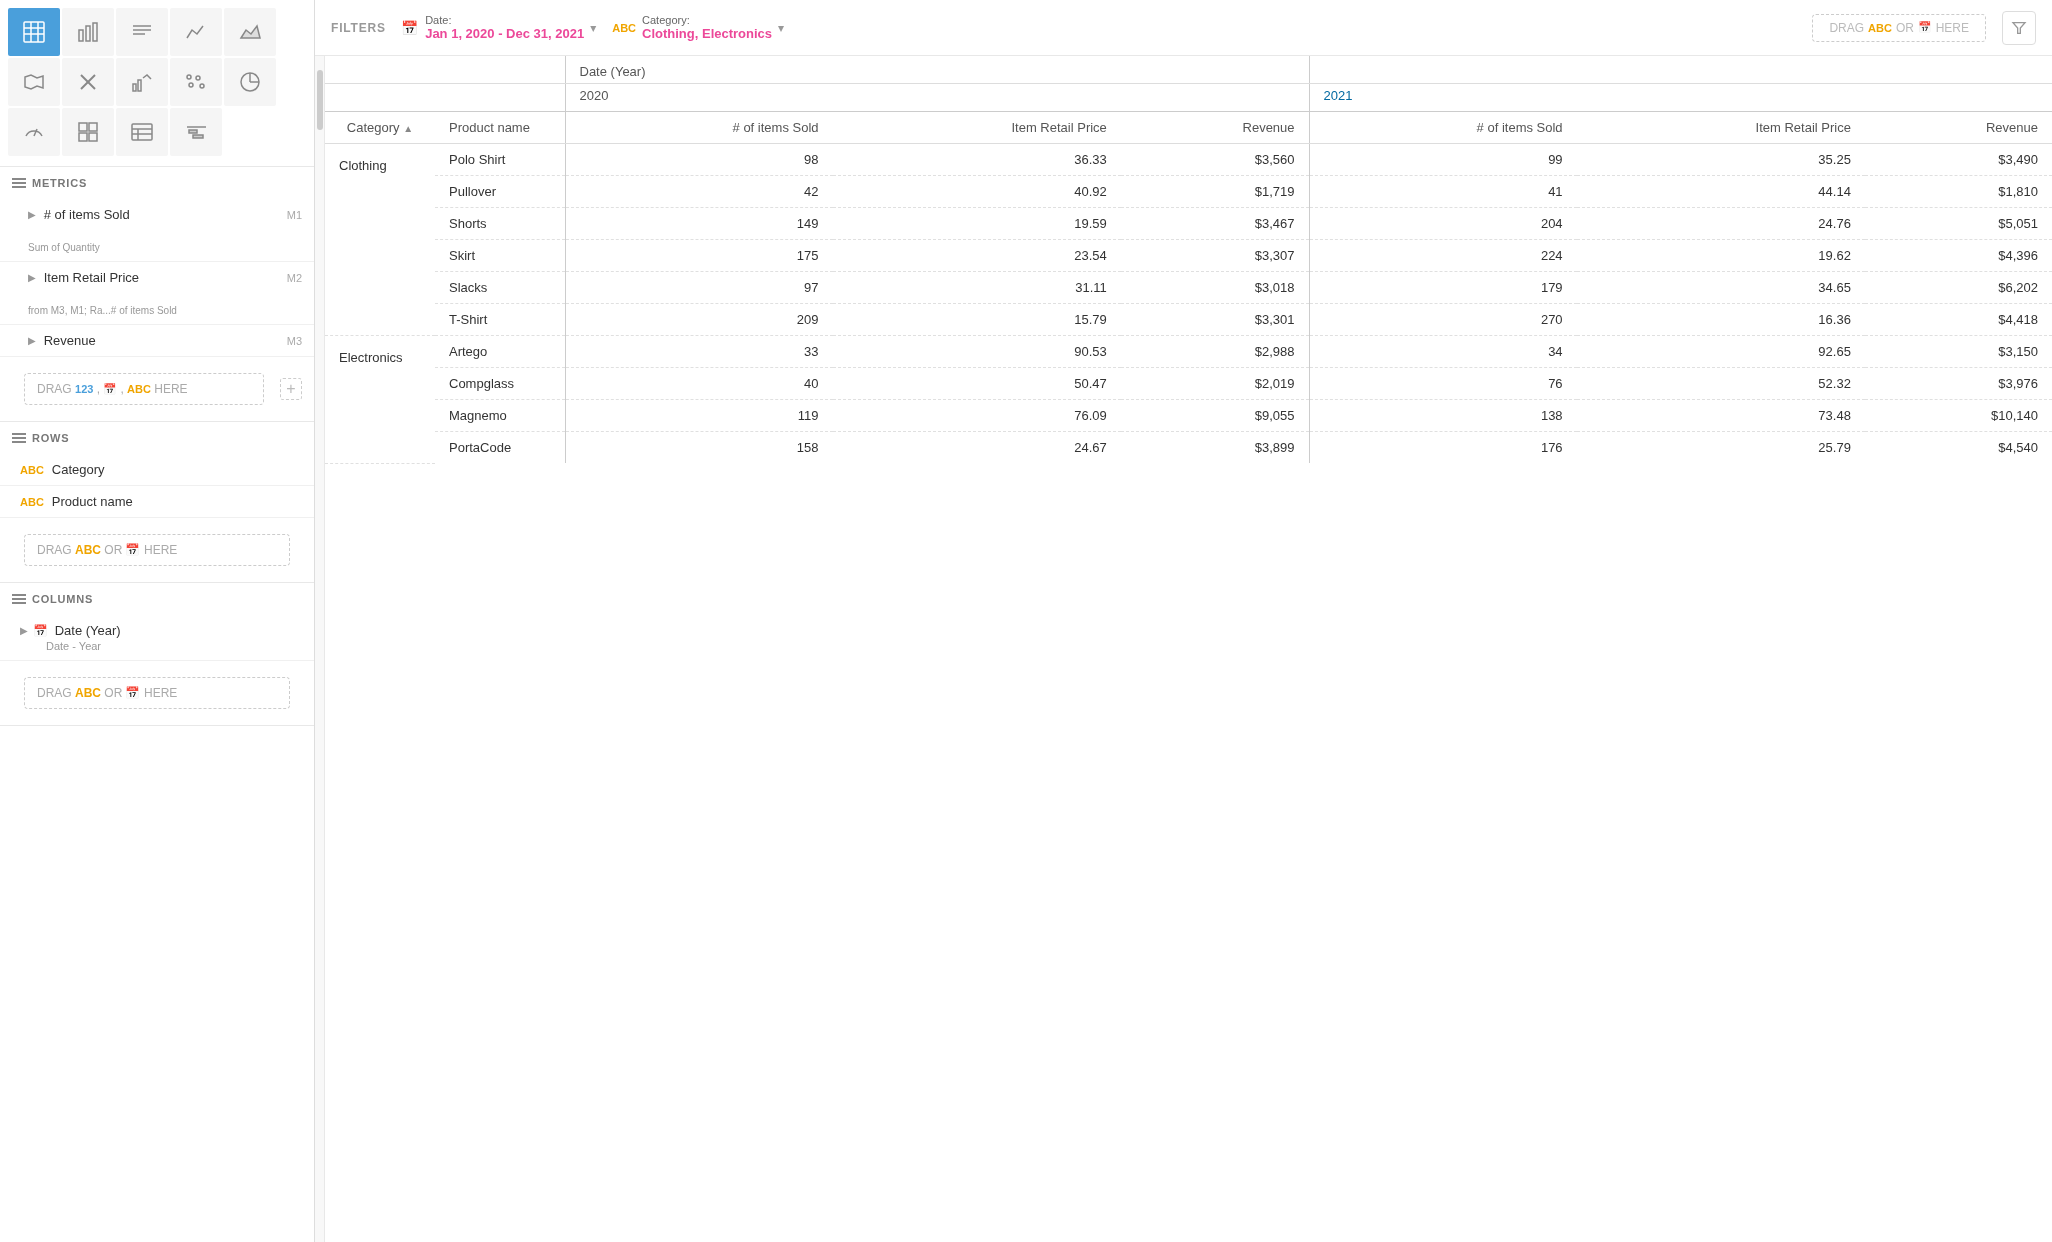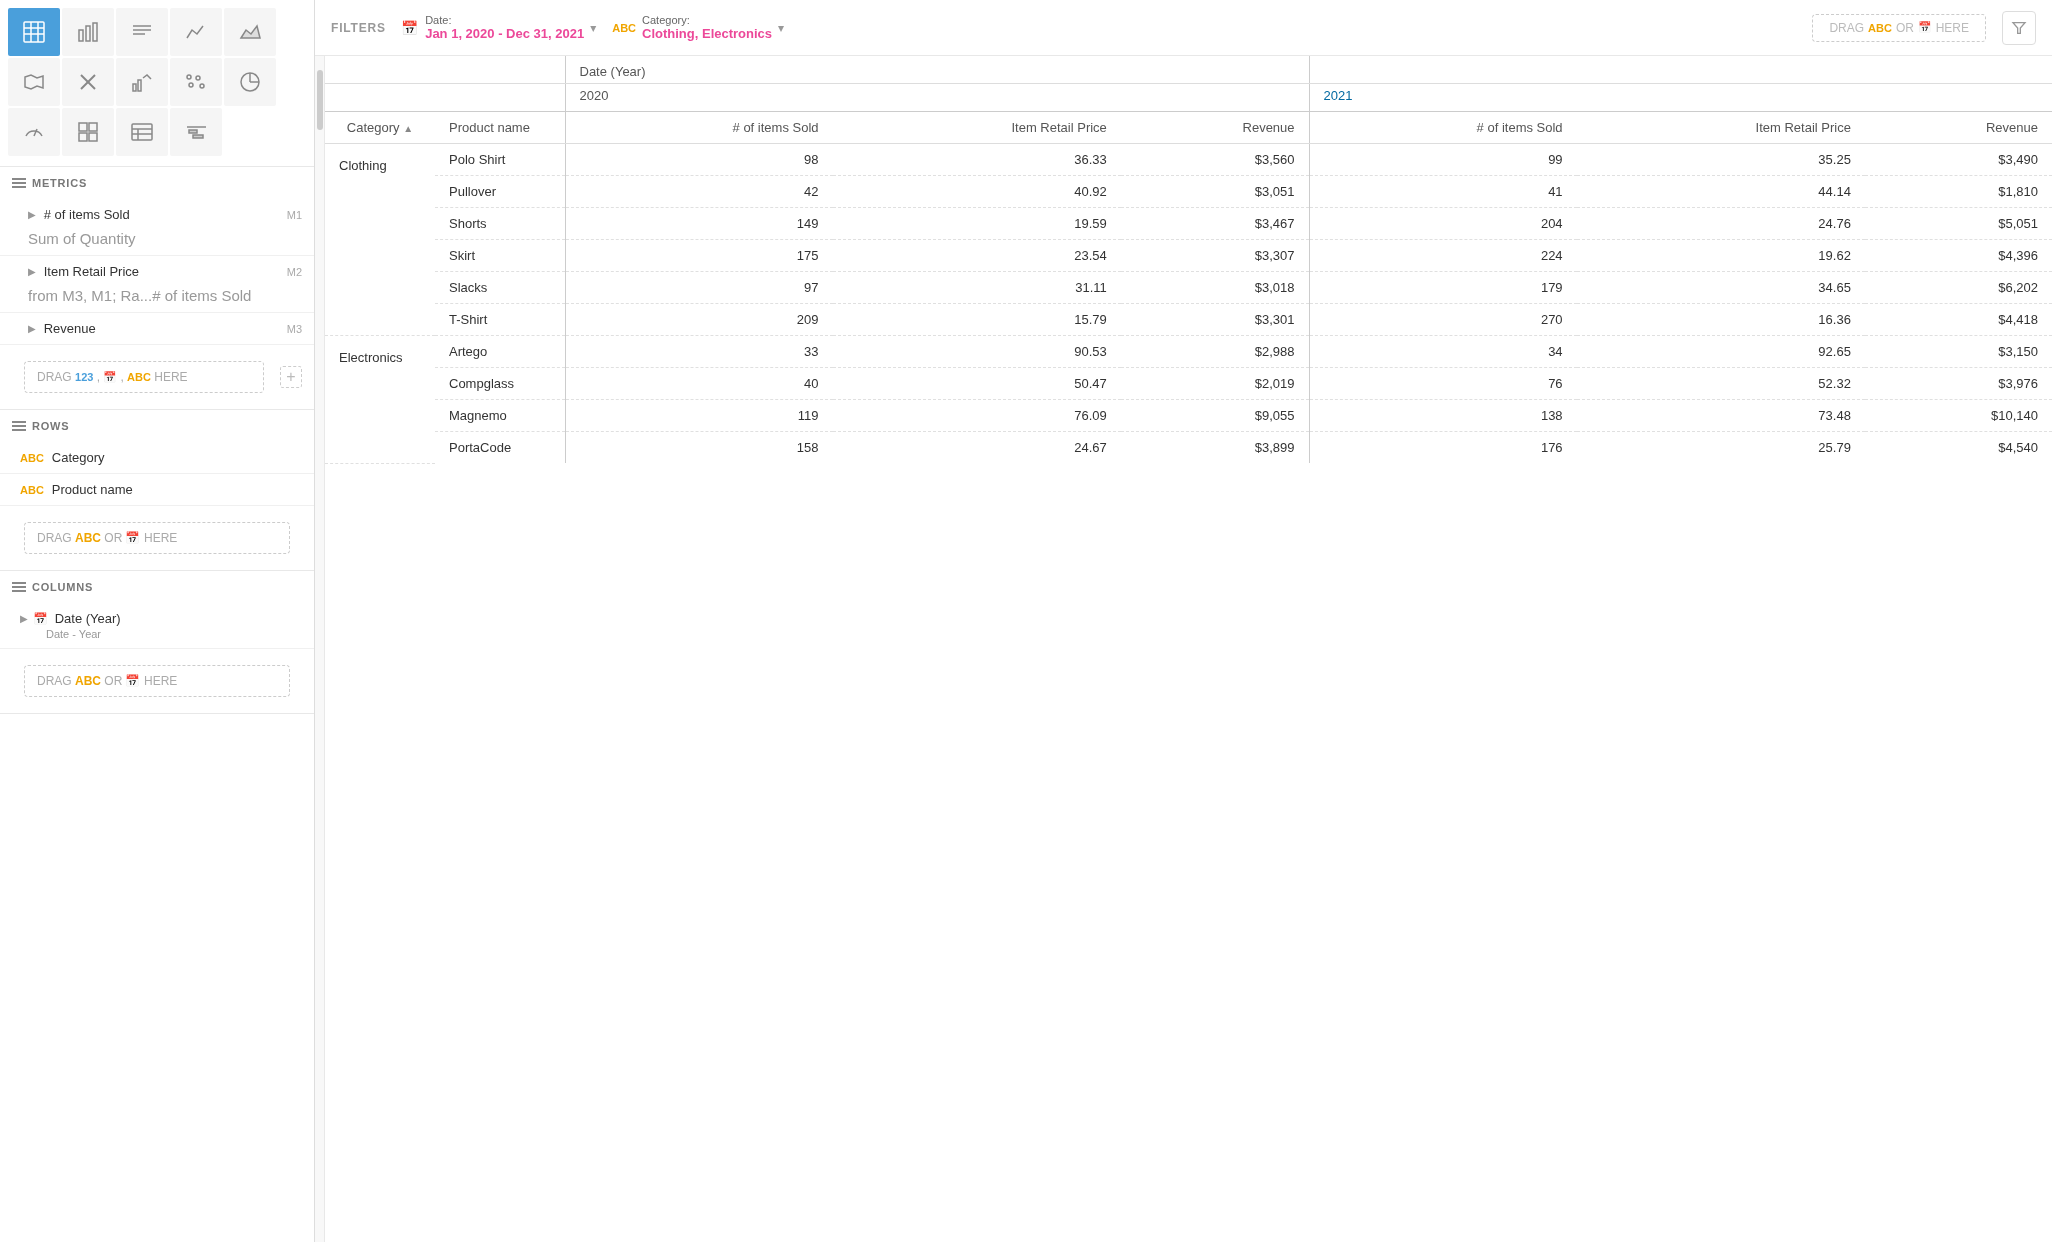--- a/index.html
+++ b/index.html
@@ -20,21 +20,21 @@
     .section-header { display: flex; align-items: center; gap: 6px; padding: 10px 12px; font-size: 11px; font-weight: 700; color: #777; letter-spacing: 0.8px; text-transform: uppercase; }
     .section-header .menu-icon { display: flex; flex-direction: column; gap: 2px; }
     .section-header .menu-icon span { display: block; width: 14px; height: 2px; background: #888; }
 
     
     .metric-item { padding: 8px 12px 8px 28px; border-bottom: 1px solid #f0f0f0; cursor: pointer; }
     .metric-item:last-of-type { border-bottom: none; }
     .metric-header { display: flex; align-items: center; justify-content: space-between; }
     .metric-name { font-size: 13px; font-weight: 500; color: #333; }
     .metric-badge { font-size: 11px; color: #aaa; font-weight: 400; }
-    .metric-sub { font-size: 15px; color: #999; margin-top: 8px; }
+    .metric-sub { font-size: 10px; color: #999; margin-top: 20px; }
     .metric-chevron { color: #999; margin-right: 4px; font-size: 10px; }
 
     
     .drag-zone { margin: 8px 12px; border: 1.5px dashed #ccc; border-radius: 4px; padding: 8px 12px; display: flex; align-items: center; justify-content: space-between; color: #aaa; font-size: 12px; }
     .drag-zone .abc { color: #f0a500; font-weight: 700; font-size: 11px; }
     .drag-zone .cal { color: #4a9fdb; font-size: 11px; }
     .drag-zone .num { color: #4a9fdb; font-weight: 700; font-size: 11px; }
     .drag-plus { width: 22px; height: 22px; border: 1.5px dashed #ccc; border-radius: 3px; display: flex; align-items: center; justify-content: center; color: #bbb; font-size: 16px; cursor: pointer; }
 
     
@@ -414,21 +414,21 @@
               <td class="col-num">36.33</td>
               <td class="col-num">$3,560</td>
               <td class="col-num year-border">99</td>
               <td class="col-num">35.25</td>
               <td class="col-num">$3,490</td>
             </tr>
             <tr>
               <td class="">Pullover</td>
               <td class="col-num year-border">42</td>
               <td class="col-num">40.92</td>
-              <td class="col-num">$3,051</td>
+              <td class="col-num">$1,719</td>
               <td class="col-num year-border">41</td>
               <td class="col-num">44.14</td>
               <td class="col-num">$1,810</td>
             </tr>
             <tr>
               <td class="">Shorts</td>
               <td class="col-num year-border">149</td>
               <td class="col-num">19.59</td>
               <td class="col-num">$3,467</td>
               <td class="col-num year-border">204</td>

